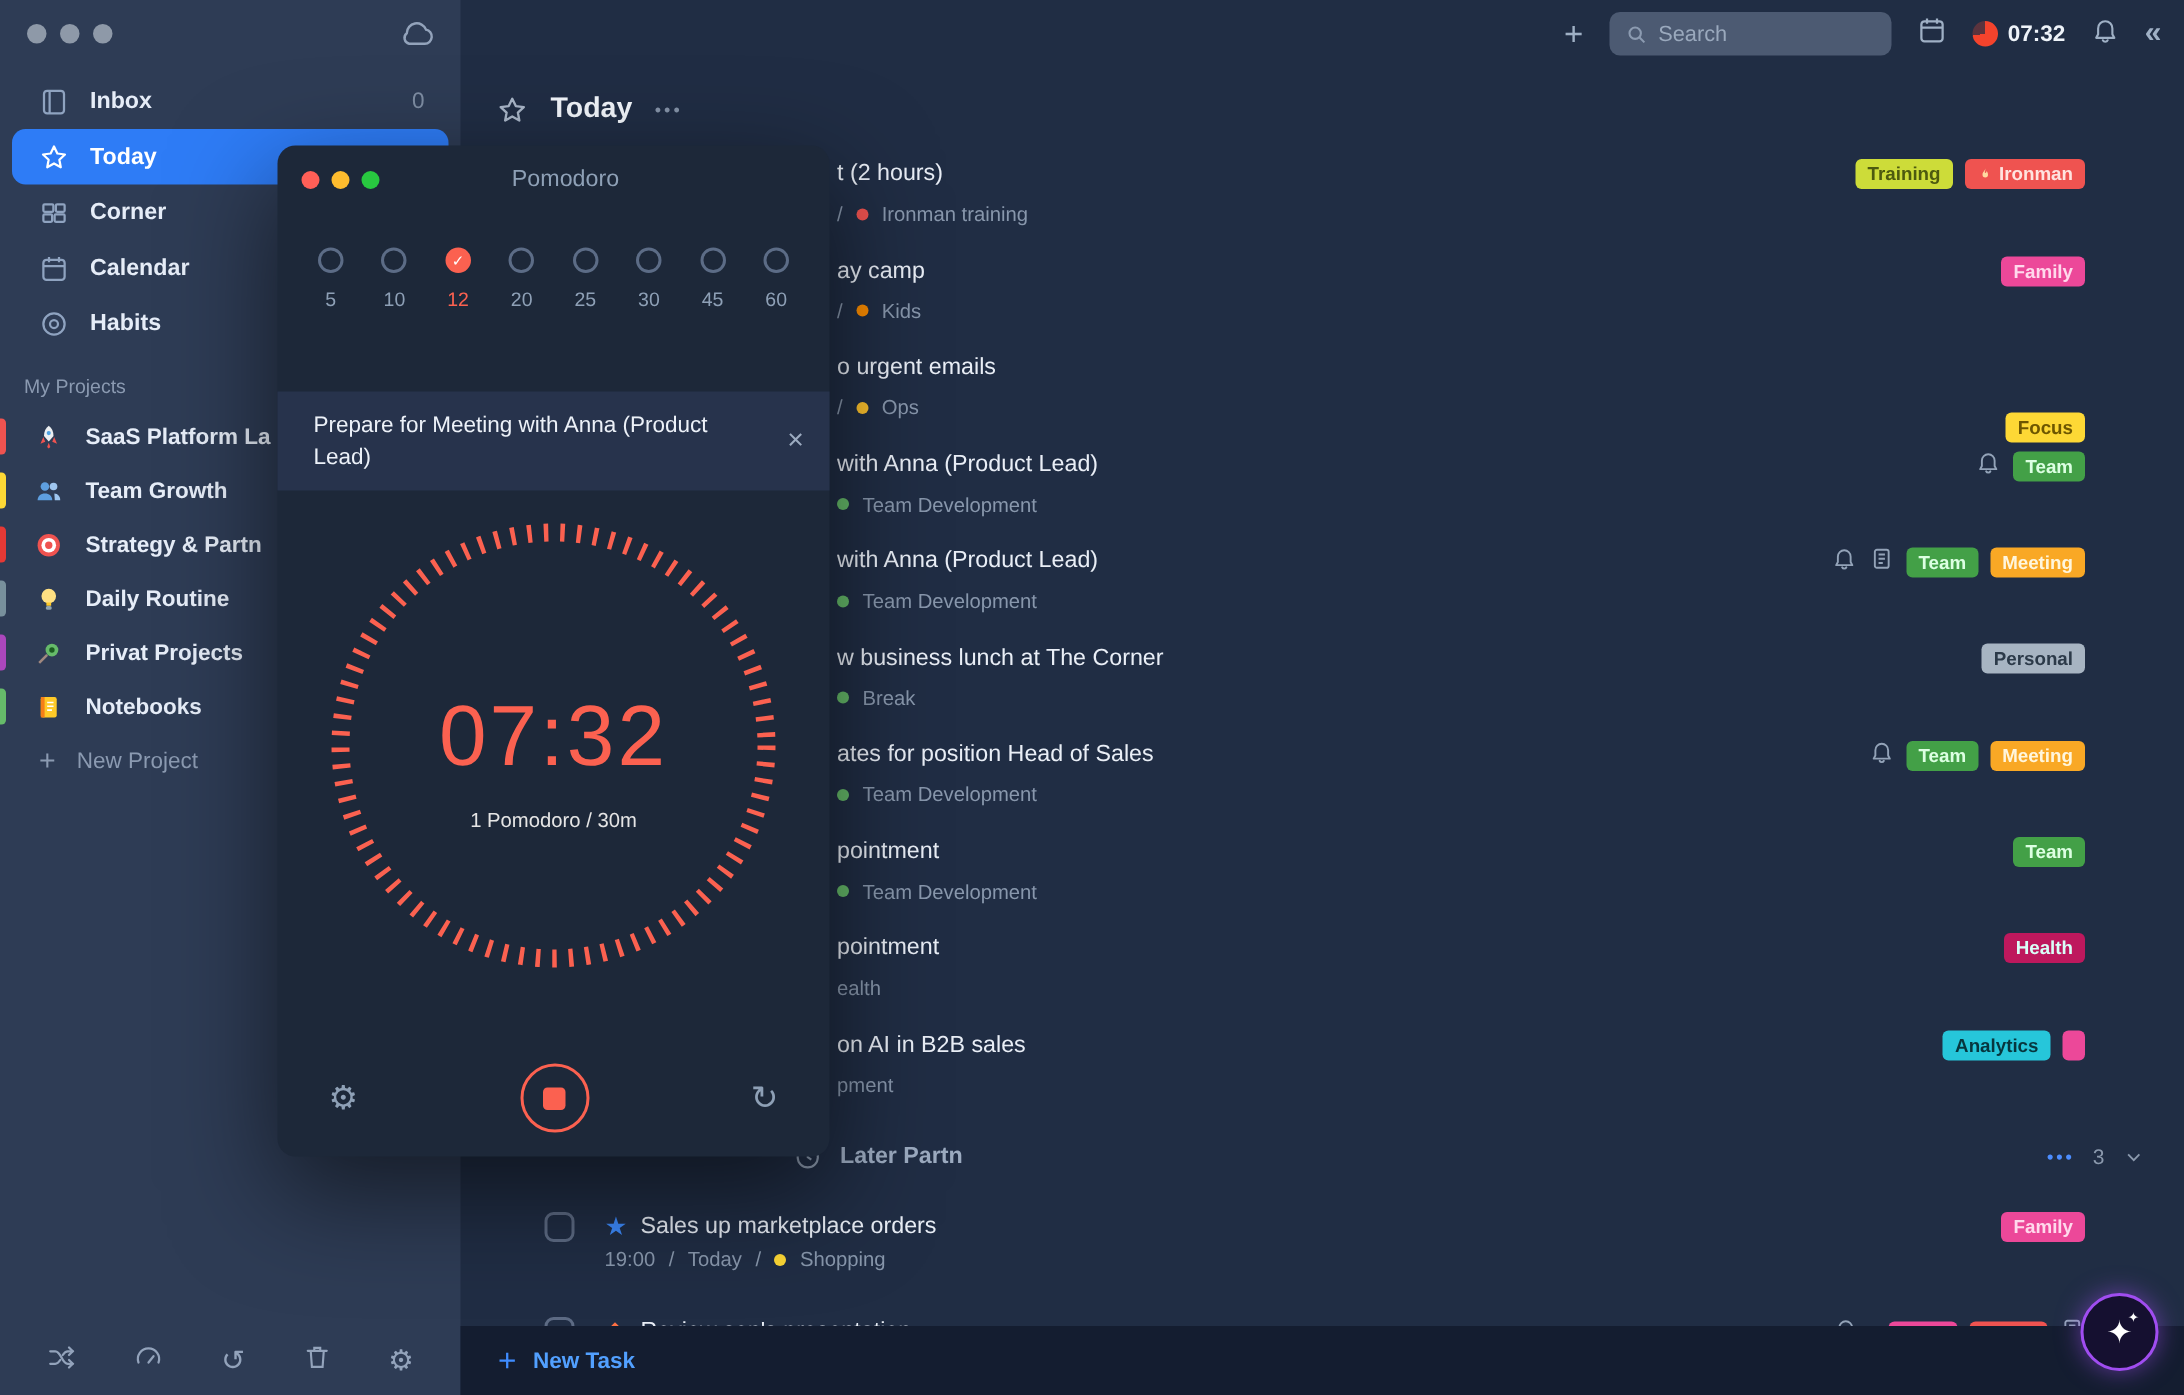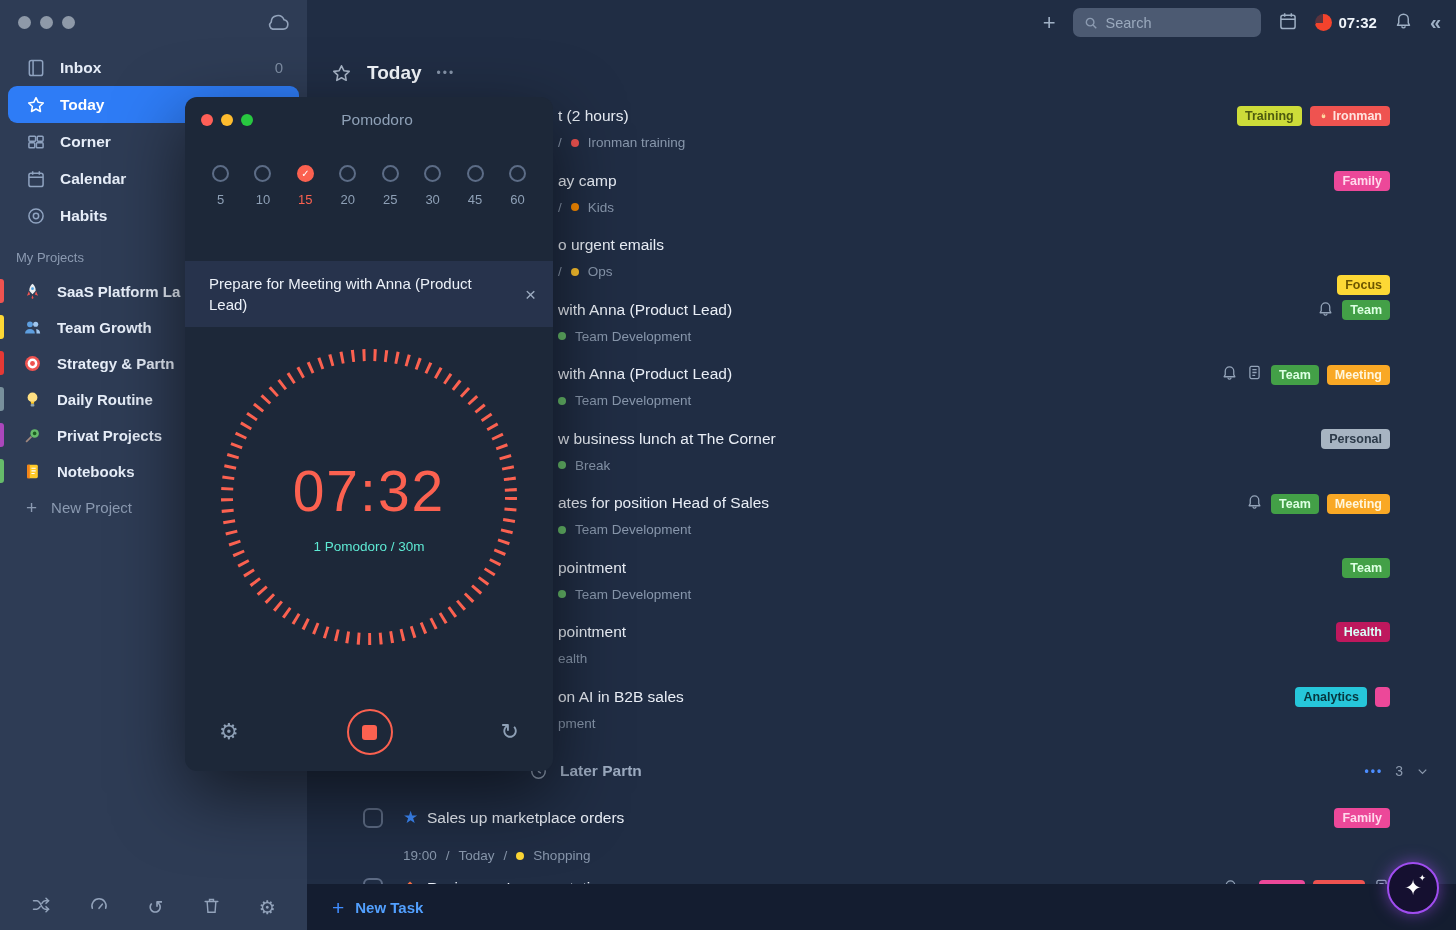--- a/index.html
+++ b/index.html
@@ -61,21 +61,21 @@
   .section-row .spacer{flex:1;}
   .bluedots{color:#4c8dff;font-size:12px;letter-spacing:2px;}
   .section-row .count{color:#8b99ad;font-weight:400;font-size:14px;}
   .section-row svg{color:#8b99ad;}
   .ltask{position:relative;height:64px;}
   .ltask .checkbox{position:absolute;left:56px;top:8px;width:20px;height:20px;border:2px solid #5d6b84;
     border-radius:6px;box-sizing:border-box;}
   .ltask .star{position:absolute;left:96px;top:7px;color:#3d8bfd;font-size:17px;}
   .ltask .prio{position:absolute;left:96px;top:9px;}
   .ltask .lt-title{position:absolute;left:120px;top:9px;font-size:15.5px;color:#e9eef6;white-space:nowrap;}
-  .ltask .meta{position:absolute;left:96px;top:48px;font-size:13.5px;color:#8897ac;display:flex;
+  .ltask .meta{position:absolute;left:96px;top:32px;font-size:13.5px;color:#8897ac;display:flex;
     align-items:center;gap:9px;}
   .ltask .t-right{top:8px;}
   .bottombar{position:absolute;left:0;right:0;bottom:0;height:46px;background:#141d30;display:flex;
     align-items:center;gap:11px;padding-left:25px;z-index:6;}
   .bb-plus{color:#3f8cff;font-size:21px;line-height:1;}
   .bb-label{color:#52a0ff;font-size:15px;font-weight:600;}
   .fab{position:absolute;right:17px;bottom:16px;width:52px;height:52px;border-radius:50%;
     border:2px solid #a04df0;background:#151030;z-index:8;display:flex;align-items:center;
     justify-content:center;color:#fff;box-shadow:0 0 16px rgba(160,77,240,.55);box-sizing:border-box;}
   .fab .spark{font-size:21px;}
@@ -94,21 +94,21 @@
     box-sizing:border-box;display:flex;align-items:center;justify-content:center;font-size:10px;color:transparent;}
   .dur.sel .c{background:#fb6150;border-color:#fb6150;color:#fff;}
   .dur .l{margin-top:10px;font-size:13px;color:#8ea0b6;}
   .dur.sel .l{color:#fb6150;}
   .pom-task{margin-top:54px;background:#27334c;padding:12px 48px 12px 24px;position:relative;
     color:#ecf1f8;font-size:15px;line-height:21px;}
   .pom-close{position:absolute;right:17px;top:50%;transform:translateY(-50%);color:#9cabc0;font-size:19px;}
   .pom-ring{position:absolute;top:250px;left:34px;}
   .pom-time{position:absolute;top:361px;left:0;right:0;text-align:center;font-size:57px;
     color:#fb6150;letter-spacing:2px;}
-  .pom-session{position:absolute;top:442px;left:0;right:0;text-align:center;font-size:13.5px;color:#5eead4;}
+  .pom-session{position:absolute;top:442px;left:0;right:0;text-align:center;font-size:13.5px;color:#e5e5e5;}
   .pom-controls{position:absolute;left:0;right:0;bottom:16px;display:flex;align-items:center;
     justify-content:space-between;padding:0 34px;color:#8ea0b6;}
   .pc-g{font-size:22px;line-height:1;}
   .stop{width:46px;height:46px;border-radius:50%;border:2.5px solid #fb6150;display:flex;
     align-items:center;justify-content:center;box-sizing:border-box;}
   .stop i{width:15px;height:15px;background:#fb6150;border-radius:3px;display:block;}
 </style>
 </head>
 <body>
 
@@ -526,21 +526,21 @@
         <div class="l">5</div>
       </div>
       <div class="dur">
         <div class="c"></div>
         <div class="l">10</div>
       </div>
       <div class="dur sel">
         <div class="c">
             <span>✓</span>
           </div>
-        <div class="l">15</div>
+        <div class="l">12</div>
       </div>
       <div class="dur">
         <div class="c"></div>
         <div class="l">20</div>
       </div>
       <div class="dur">
         <div class="c"></div>
         <div class="l">25</div>
       </div>
       <div class="dur">

